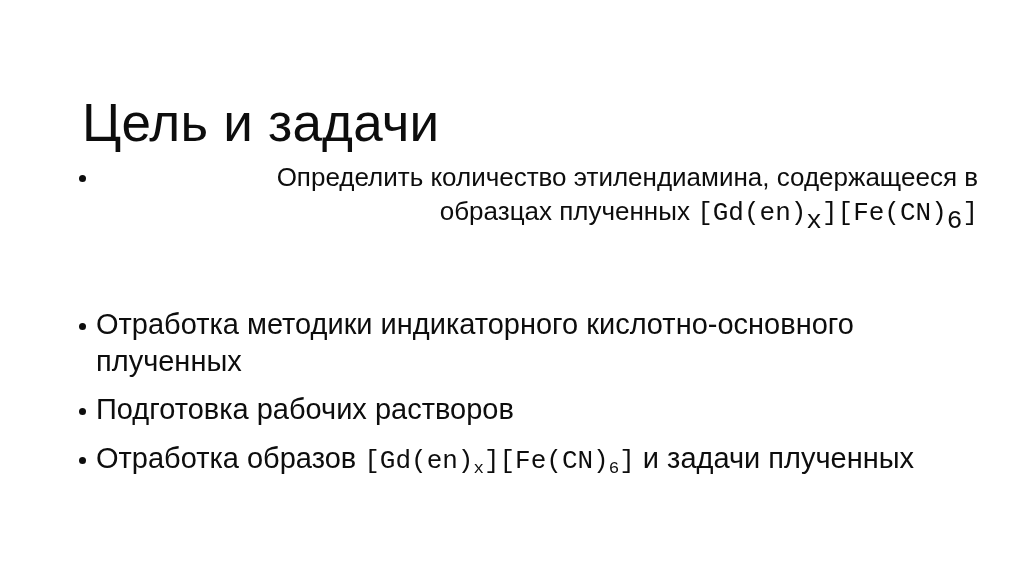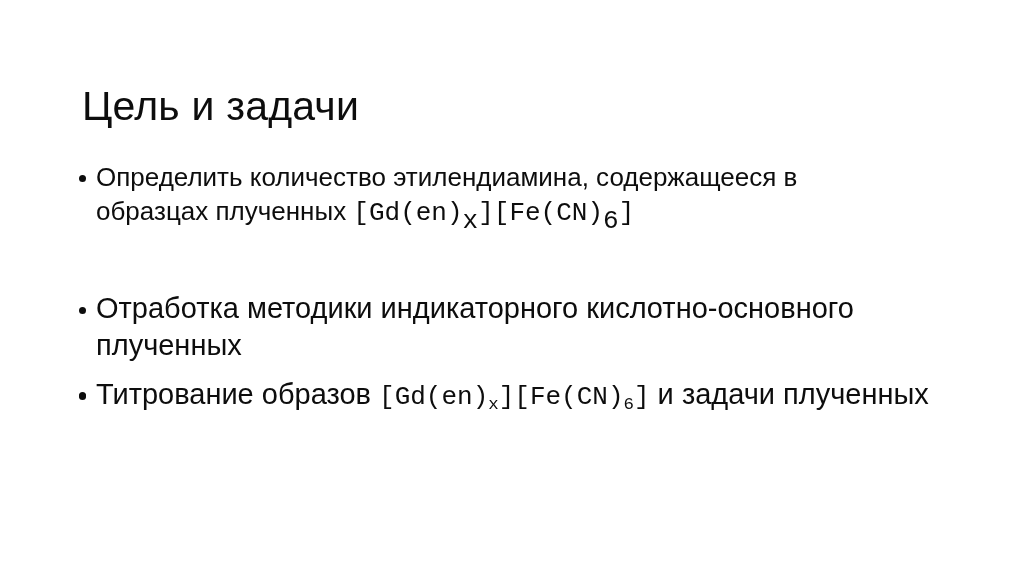--- a/index.html
+++ b/index.html
@@ -13,42 +13,43 @@
     height: 574px;
     background: #ffffff;
     font-family: "Liberation Sans", sans-serif;
     color: #000000;
     overflow: hidden;
   }
   .title {
     position: absolute;
     left: 82px;
     top: 56px;
-    font-size: 41px;
+    font-size: 53px;
     font-weight: 300;
     letter-spacing: 0.2px;
     color: #0d0d0d;
     white-space: nowrap;
   }
   .content {
     position: absolute;
     left: 78px;
     top: 160px;
     width: 900px;
   }
   .para {
     position: relative;
     padding-left: 18px;
     margin: 0;
     color: #0d0d0d;
   }
   .p-sm {
     font-size: 26px;
     line-height: 34px;
-    margin-bottom: 60px;
+    margin-bottom: 76px;
+    text-align: right;
   }
   .p-lg {
     font-size: 29px;
     line-height: 37px;
     margin-bottom: 11px;
   }
   .para.last { margin-bottom: 0; }
   .p-b3 { margin-bottom: 12px; }
   .dot {
     position: absolute;
@@ -80,21 +81,21 @@
       <span class="dot"></span><span>Определить количество этилендиамина, содержащееся в</span><br>
       <span>образцах плученных </span><span class="formula">[Gd(en)</span><span class="formula sub">x</span><span class="formula">][Fe(CN)</span><span class="formula sub">6</span><span class="formula">]</span>
     </p>
 
     <p class="para p-lg">
       <span class="dot"></span><span>Отработка методики индикаторного кислотно-основного</span><br>
       <span>плученных</span>
     </p>
 
     <p class="para p-lg p-b3">
-      <span class="dot"></span>
+      <span class="dot"></span><span>Подготовка рабочих растворов</span>
     </p>
 
     <p class="para p-lg last">
-      <span class="dot"></span><span>Титрование образов </span><span class="formula">[Gd(en)</span><span class="formula sub">x</span><span class="formula">][Fe(CN)</span><span class="formula sub">6</span><span class="formula">]</span><span> и задачи плученных</span><br>
+      <span class="dot"></span><span>Отработка образов </span><span class="formula">[Gd(en)</span><span class="formula sub">x</span><span class="formula">][Fe(CN)</span><span class="formula sub">6</span><span class="formula">]</span><span> и задачи плученных</span><br>
     </p>
 
   </div>
 </div>
 
 </body></html>

